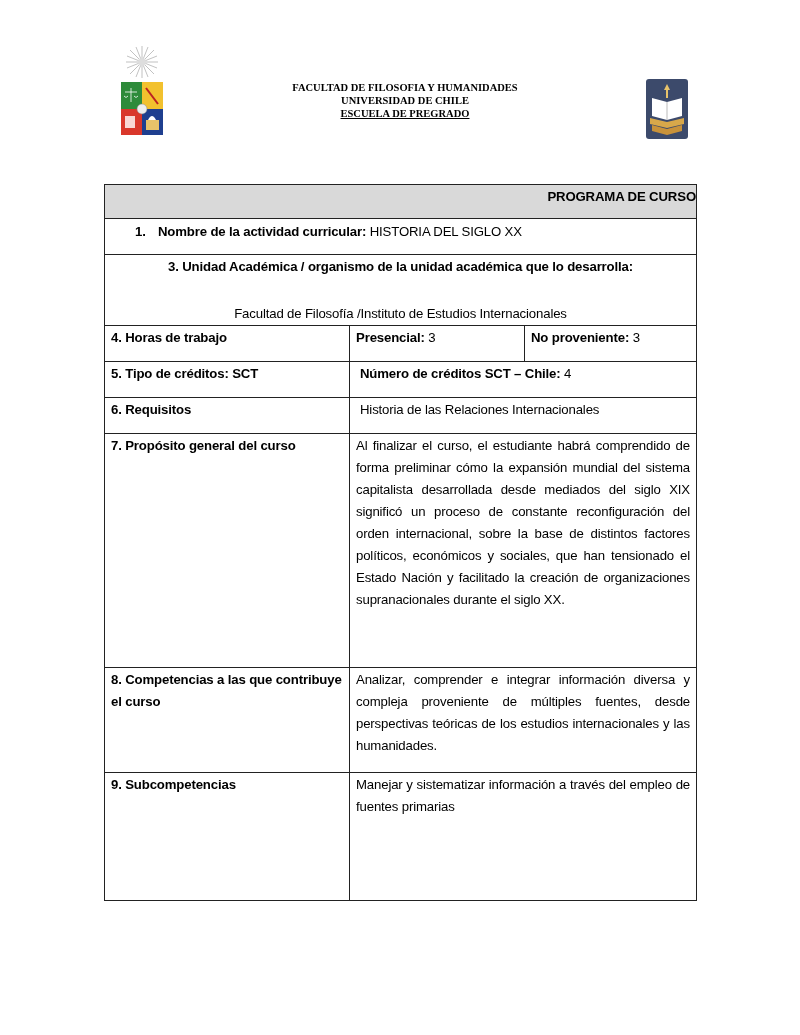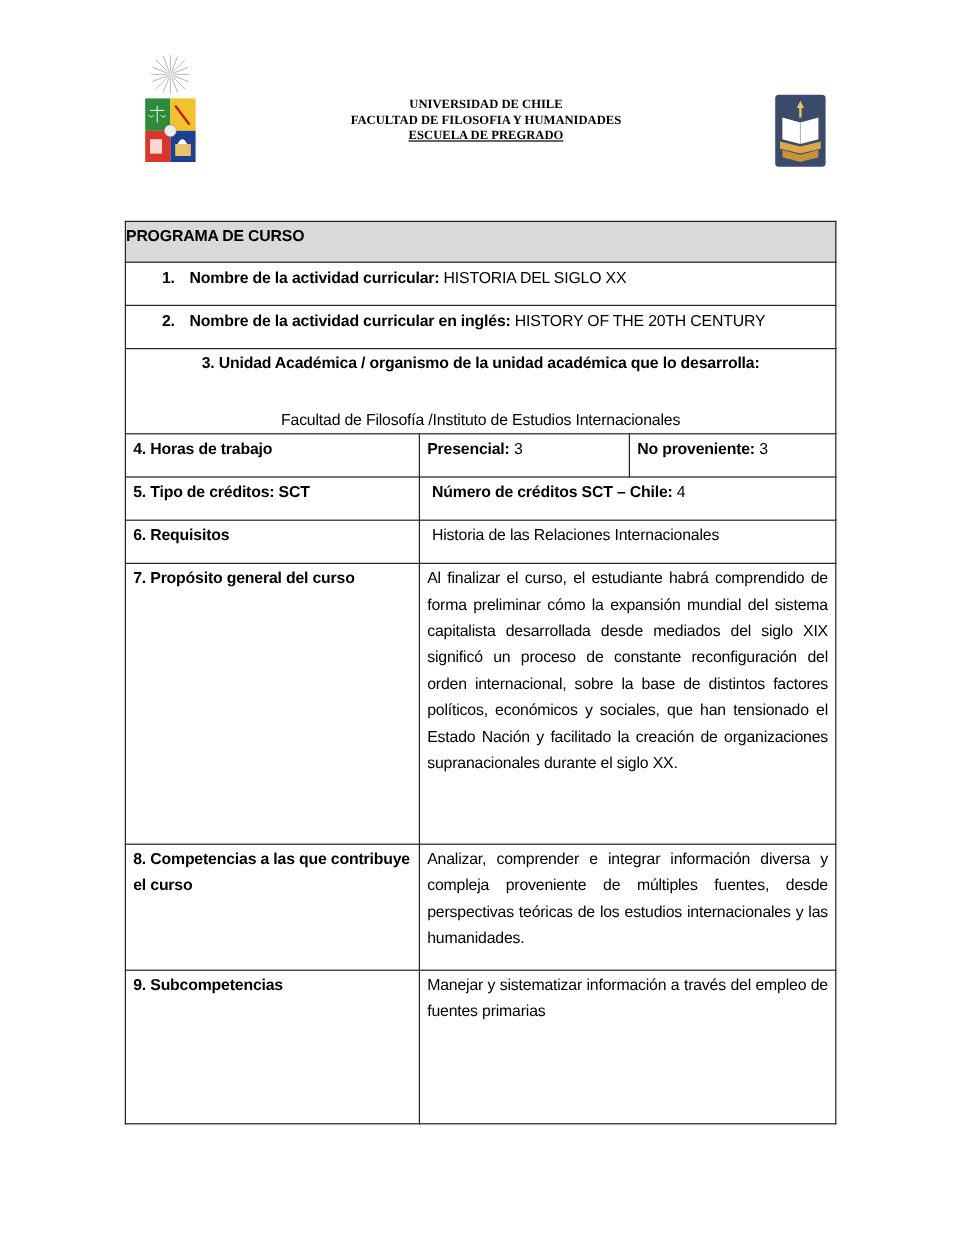--- a/index.html
+++ b/index.html
@@ -51,21 +51,21 @@
       font-size: 13.2px;
       letter-spacing: -0.15px;
     }
     table.programa td {
       border: 1.5px solid #222;
       vertical-align: top;
       padding: 0;
     }
     .head-cell {
       background: #d9d9d9;
-      text-align: left;
+      text-align: right;
       font-weight: bold;
       height: 34px;
       padding-top: 4px !important;
       box-sizing: border-box;
     }
     .num-row td { height: 36px; box-sizing: border-box; }
     .num-row .inner {
       padding: 5px 0 0 30px;
     }
     .num-row .num { display: inline-block; width: 23px; font-weight: bold; }
@@ -113,22 +113,22 @@
     </g>
     <path d="M28 44 L40 60" stroke="#b22" stroke-width="2"></path>
     <circle cx="24" cy="65" r="5" fill="#eee" stroke="#888" stroke-width="0.5"></circle>
     <rect x="7" y="72" width="10" height="12" fill="#fff" opacity="0.8"></rect>
     <rect x="28" y="76" width="13" height="10" fill="#e8c36a"></rect>
     <path d="M30 76 Q34 68 38 76" fill="#fff"></path>
   </svg>
 </div>
 
 <div class="header-text">
+  <div>FACULTAD DE FILOSOFIA Y HUMANIDADES</div>
   <div>UNIVERSIDAD DE CHILE</div>
-  <div>FACULTAD DE FILOSOFIA Y HUMANIDADES</div>
   <div class="underline">ESCUELA DE PREGRADO</div>
 </div>
 
 <div class="logo-right">
   <svg width="44" height="62" viewBox="0 0 44 62">
     <rect x="1" y="1" width="42" height="60" rx="3" fill="#3c4a6b"></rect>
     <path d="M22 6 L25 12 L19 12 Z" fill="#e8c36a"></path>
     <rect x="21" y="12" width="2" height="8" fill="#e8c36a"></rect>
     <path d="M7 20 L22 24 L37 20 L37 38 L22 42 L7 38 Z" fill="#fff"></path>
     <line x1="22" y1="24" x2="22" y2="42" stroke="#aaa" stroke-width="0.8"></line>
@@ -139,27 +139,20 @@
 
 <table class="programa">
   <tbody>
       <tr>
     <td colspan="3" class="head-cell">PROGRAMA DE CURSO</td>
   </tr>
   <tr class="num-row">
     <td colspan="3">
       <div class="inner">
         <span class="num">1.</span><span class="b">Nombre de la actividad curricular:</span><span> HISTORIA DEL SIGLO XX</span>
-      </div>
-    </td>
-  </tr>
-  <tr class="num-row">
-    <td colspan="3">
-      <div class="inner">
-        <span class="num">2.</span><span class="b">Nombre de la actividad curricular en inglés:</span><span> HISTORY OF THE 20TH CENTURY</span>
       </div>
     </td>
   </tr>
   <tr>
     <td colspan="3" class="unidad-cell">
       <div class="b">3. Unidad Académica / organismo de la unidad académica que lo desarrolla:</div>
       <div class="val">Facultad de Filosofía /Instituto de Estudios Internacionales</div>
     </td>
   </tr>
   <tr class="row-short">

